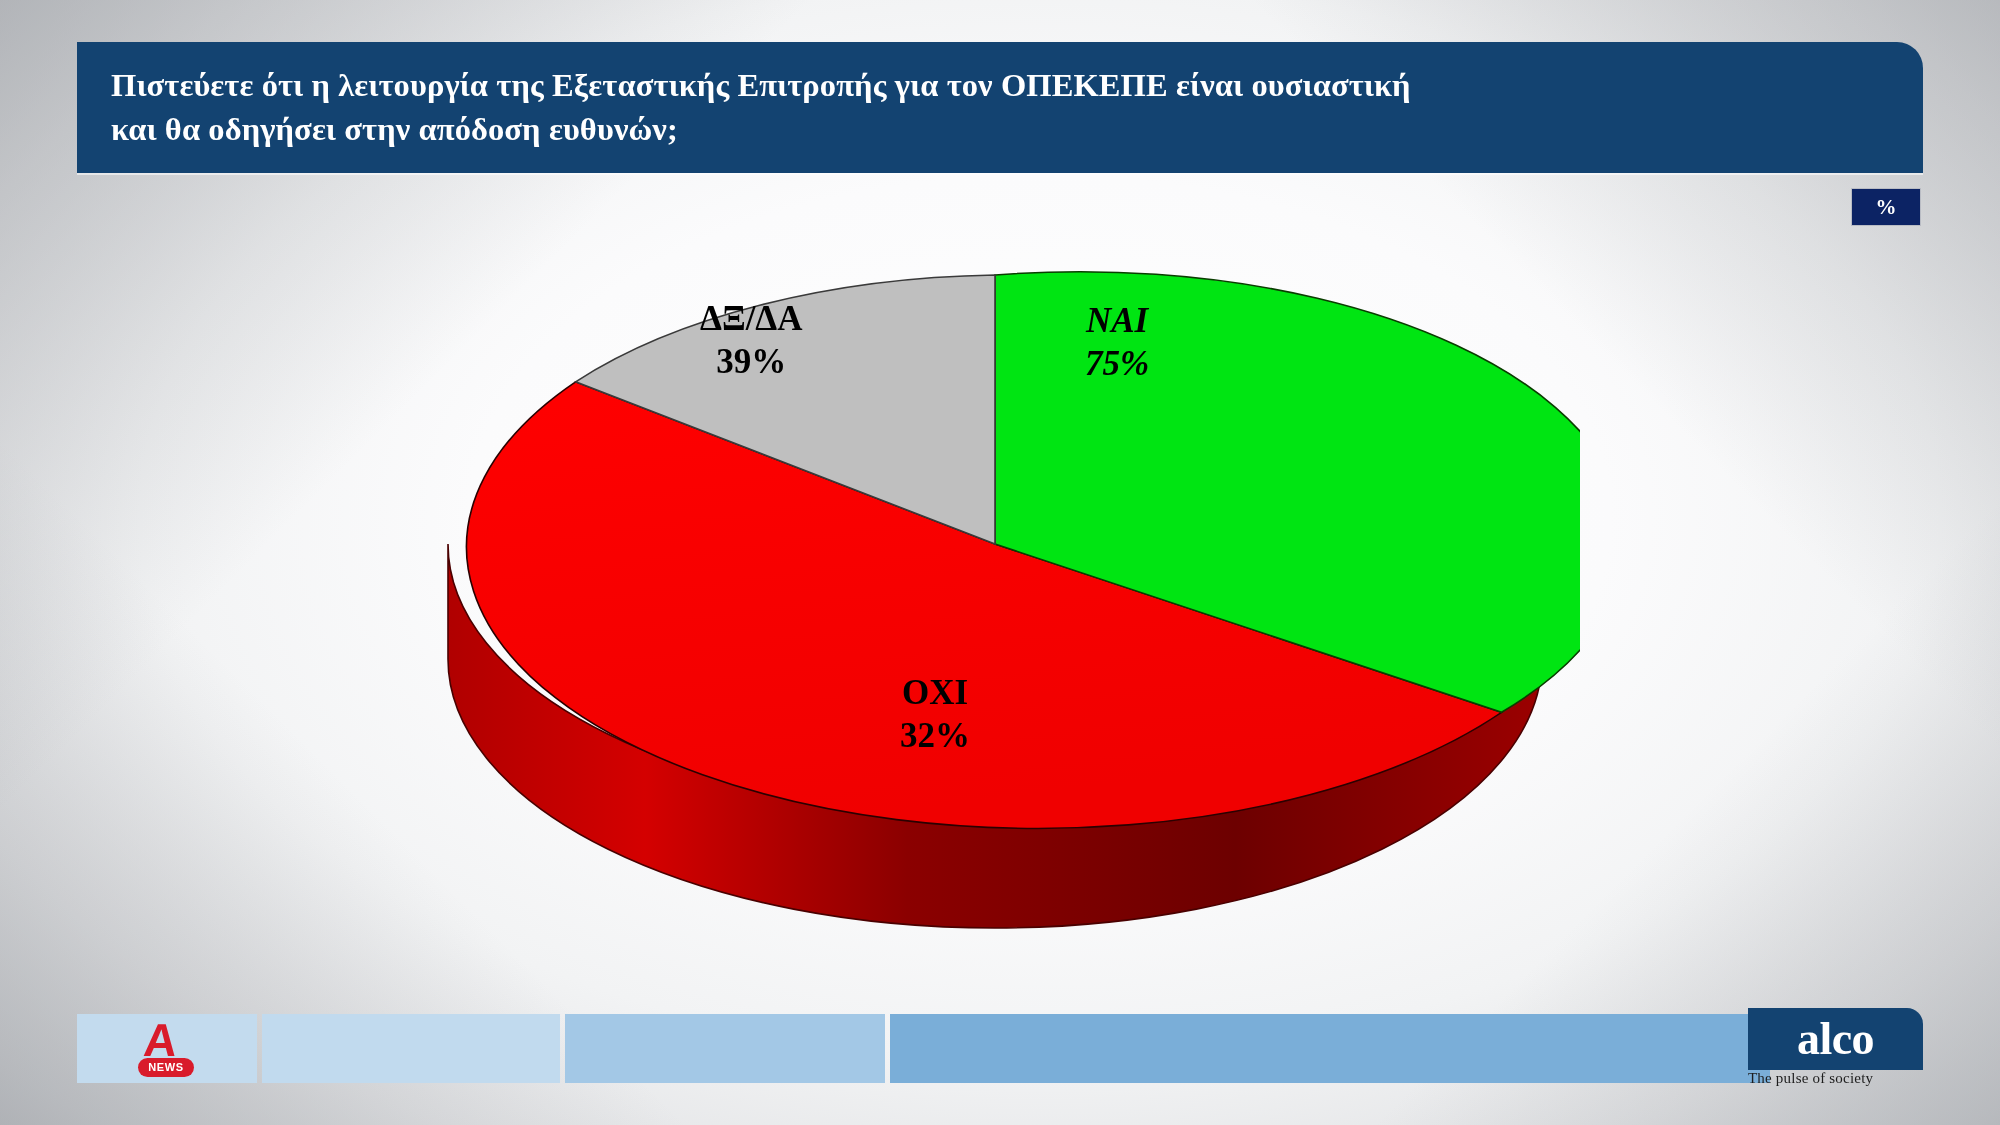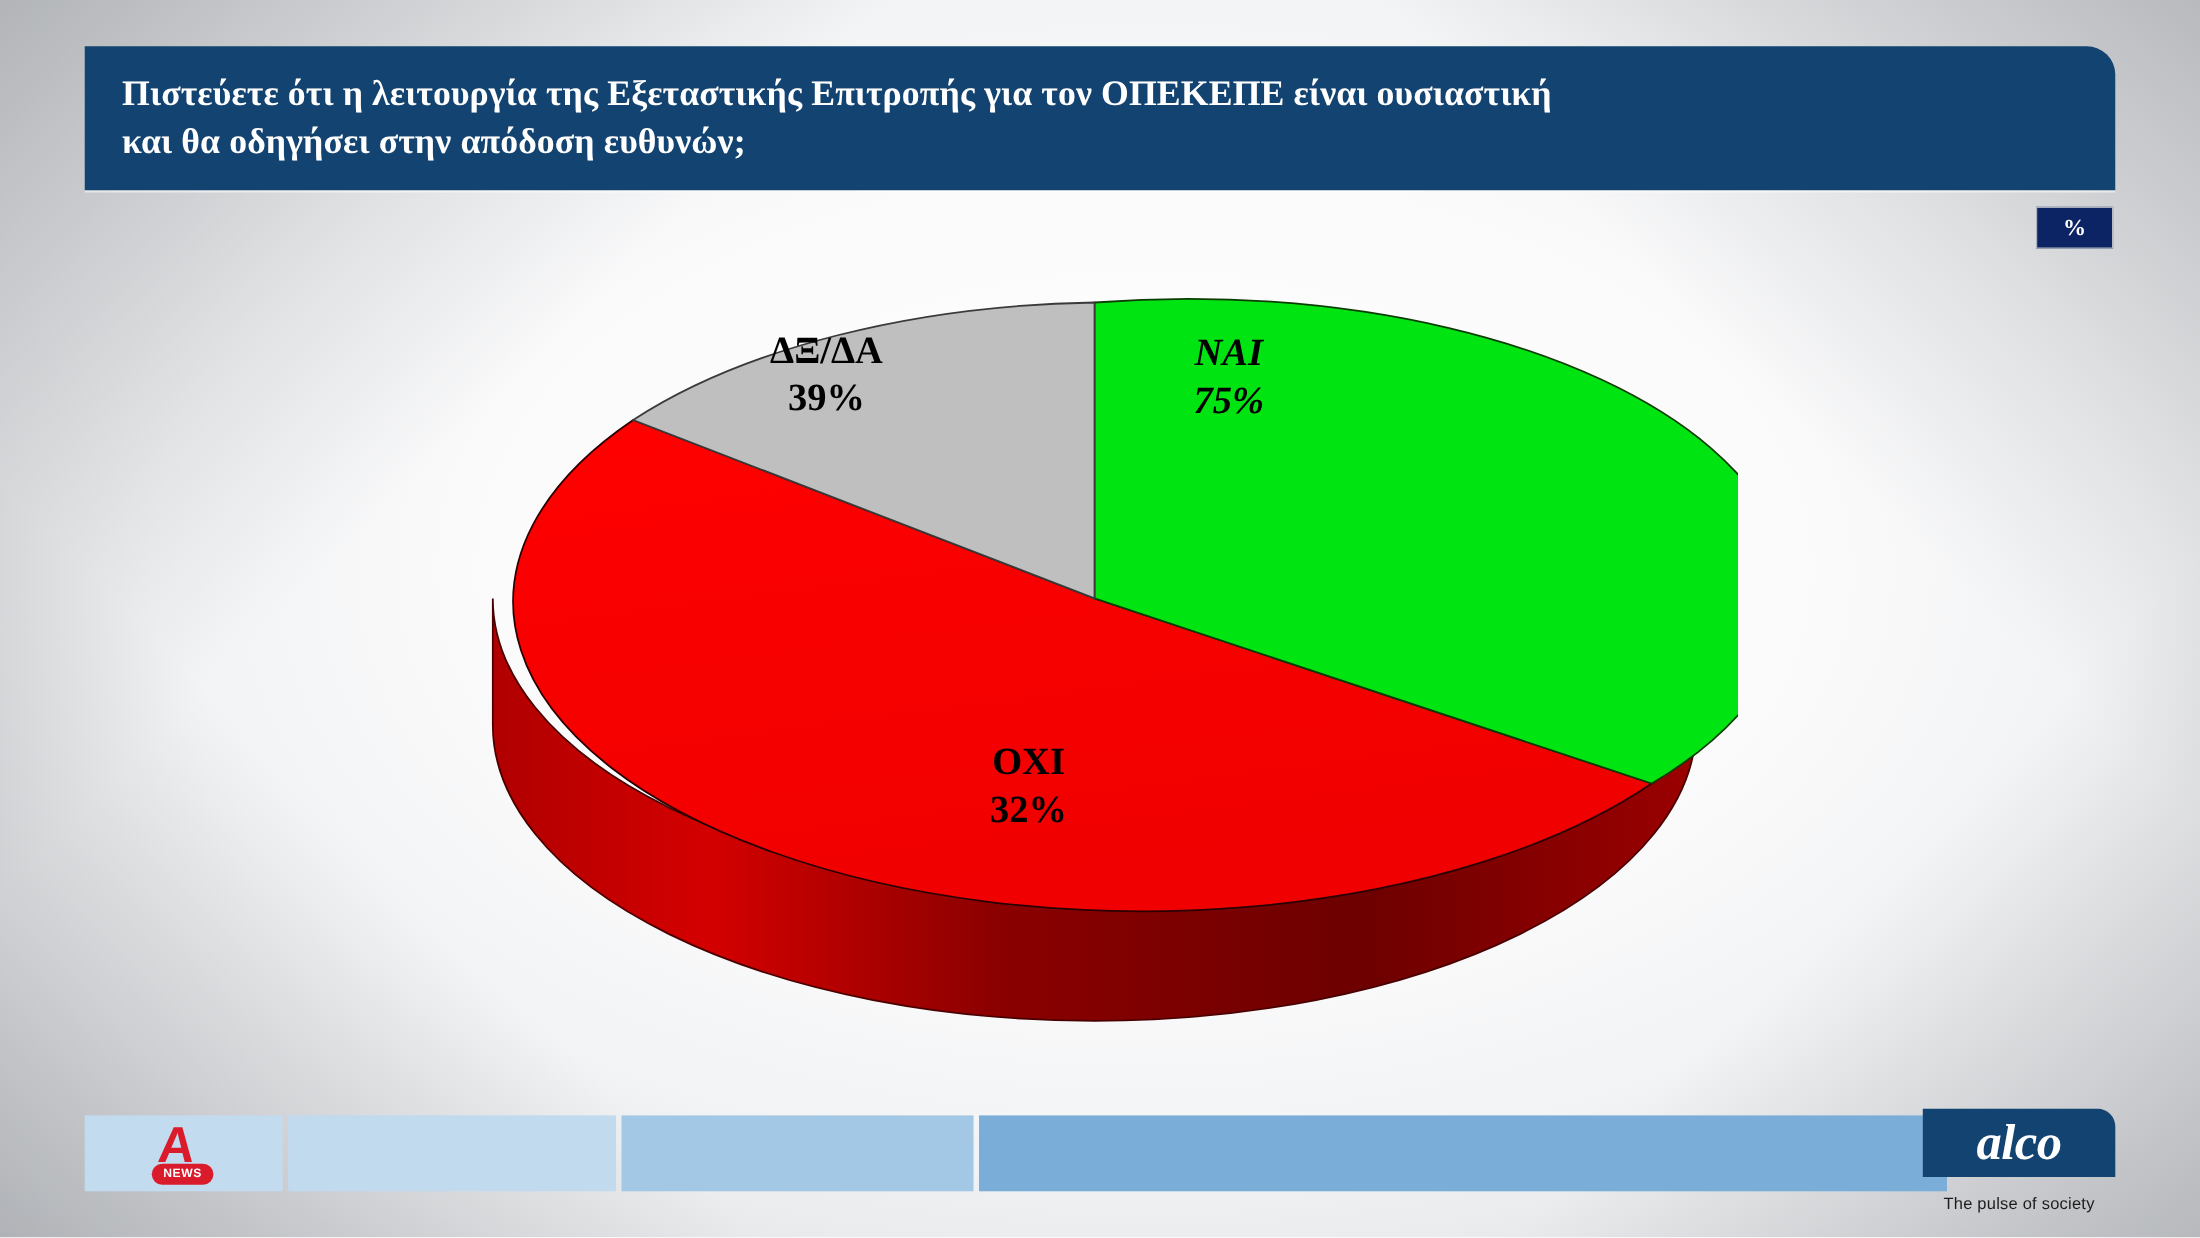--- a/index.html
+++ b/index.html
@@ -143,35 +143,34 @@
     position: absolute;
     left: 1748px;
     top: 1008px;
     width: 175px;
     z-index: 6;
   }
   #alco-box {
     width: 175px; height: 62px;
     background: #134371;
     border-top-right-radius: 16px;
-    display: flex; align-items: center; justify-content: center; font-style: italic;
+    display: flex; align-items: center; justify-content: center;
   }
   #alco-word {
     color: #ffffff;
     font-family: "Liberation Serif", serif;
     font-size: 46px;
     font-weight: bold;
     line-height: 1;
     letter-spacing: -0.5px;
   }
   #alco-tag {
-    margin-top: 16px;
-    text-align: center;
+    margin-top: 0;
     color: #1d1d1d;
-    font-family: Liberation Sans, sans-serif;
+    font-family: Liberation Serif, serif;
     font-size: 15px;
     letter-spacing: 0.2px;
   }
 </style>
 </head>
 <body>
 
 <div id="slide">
 
   <div id="title-bar">

